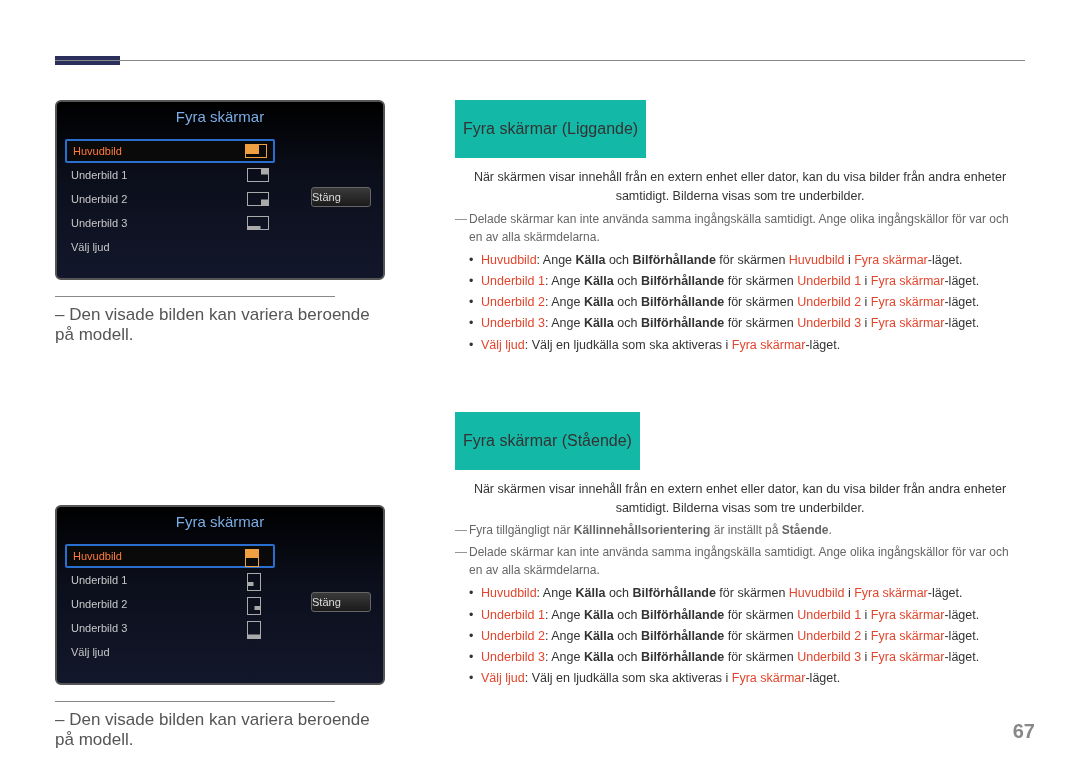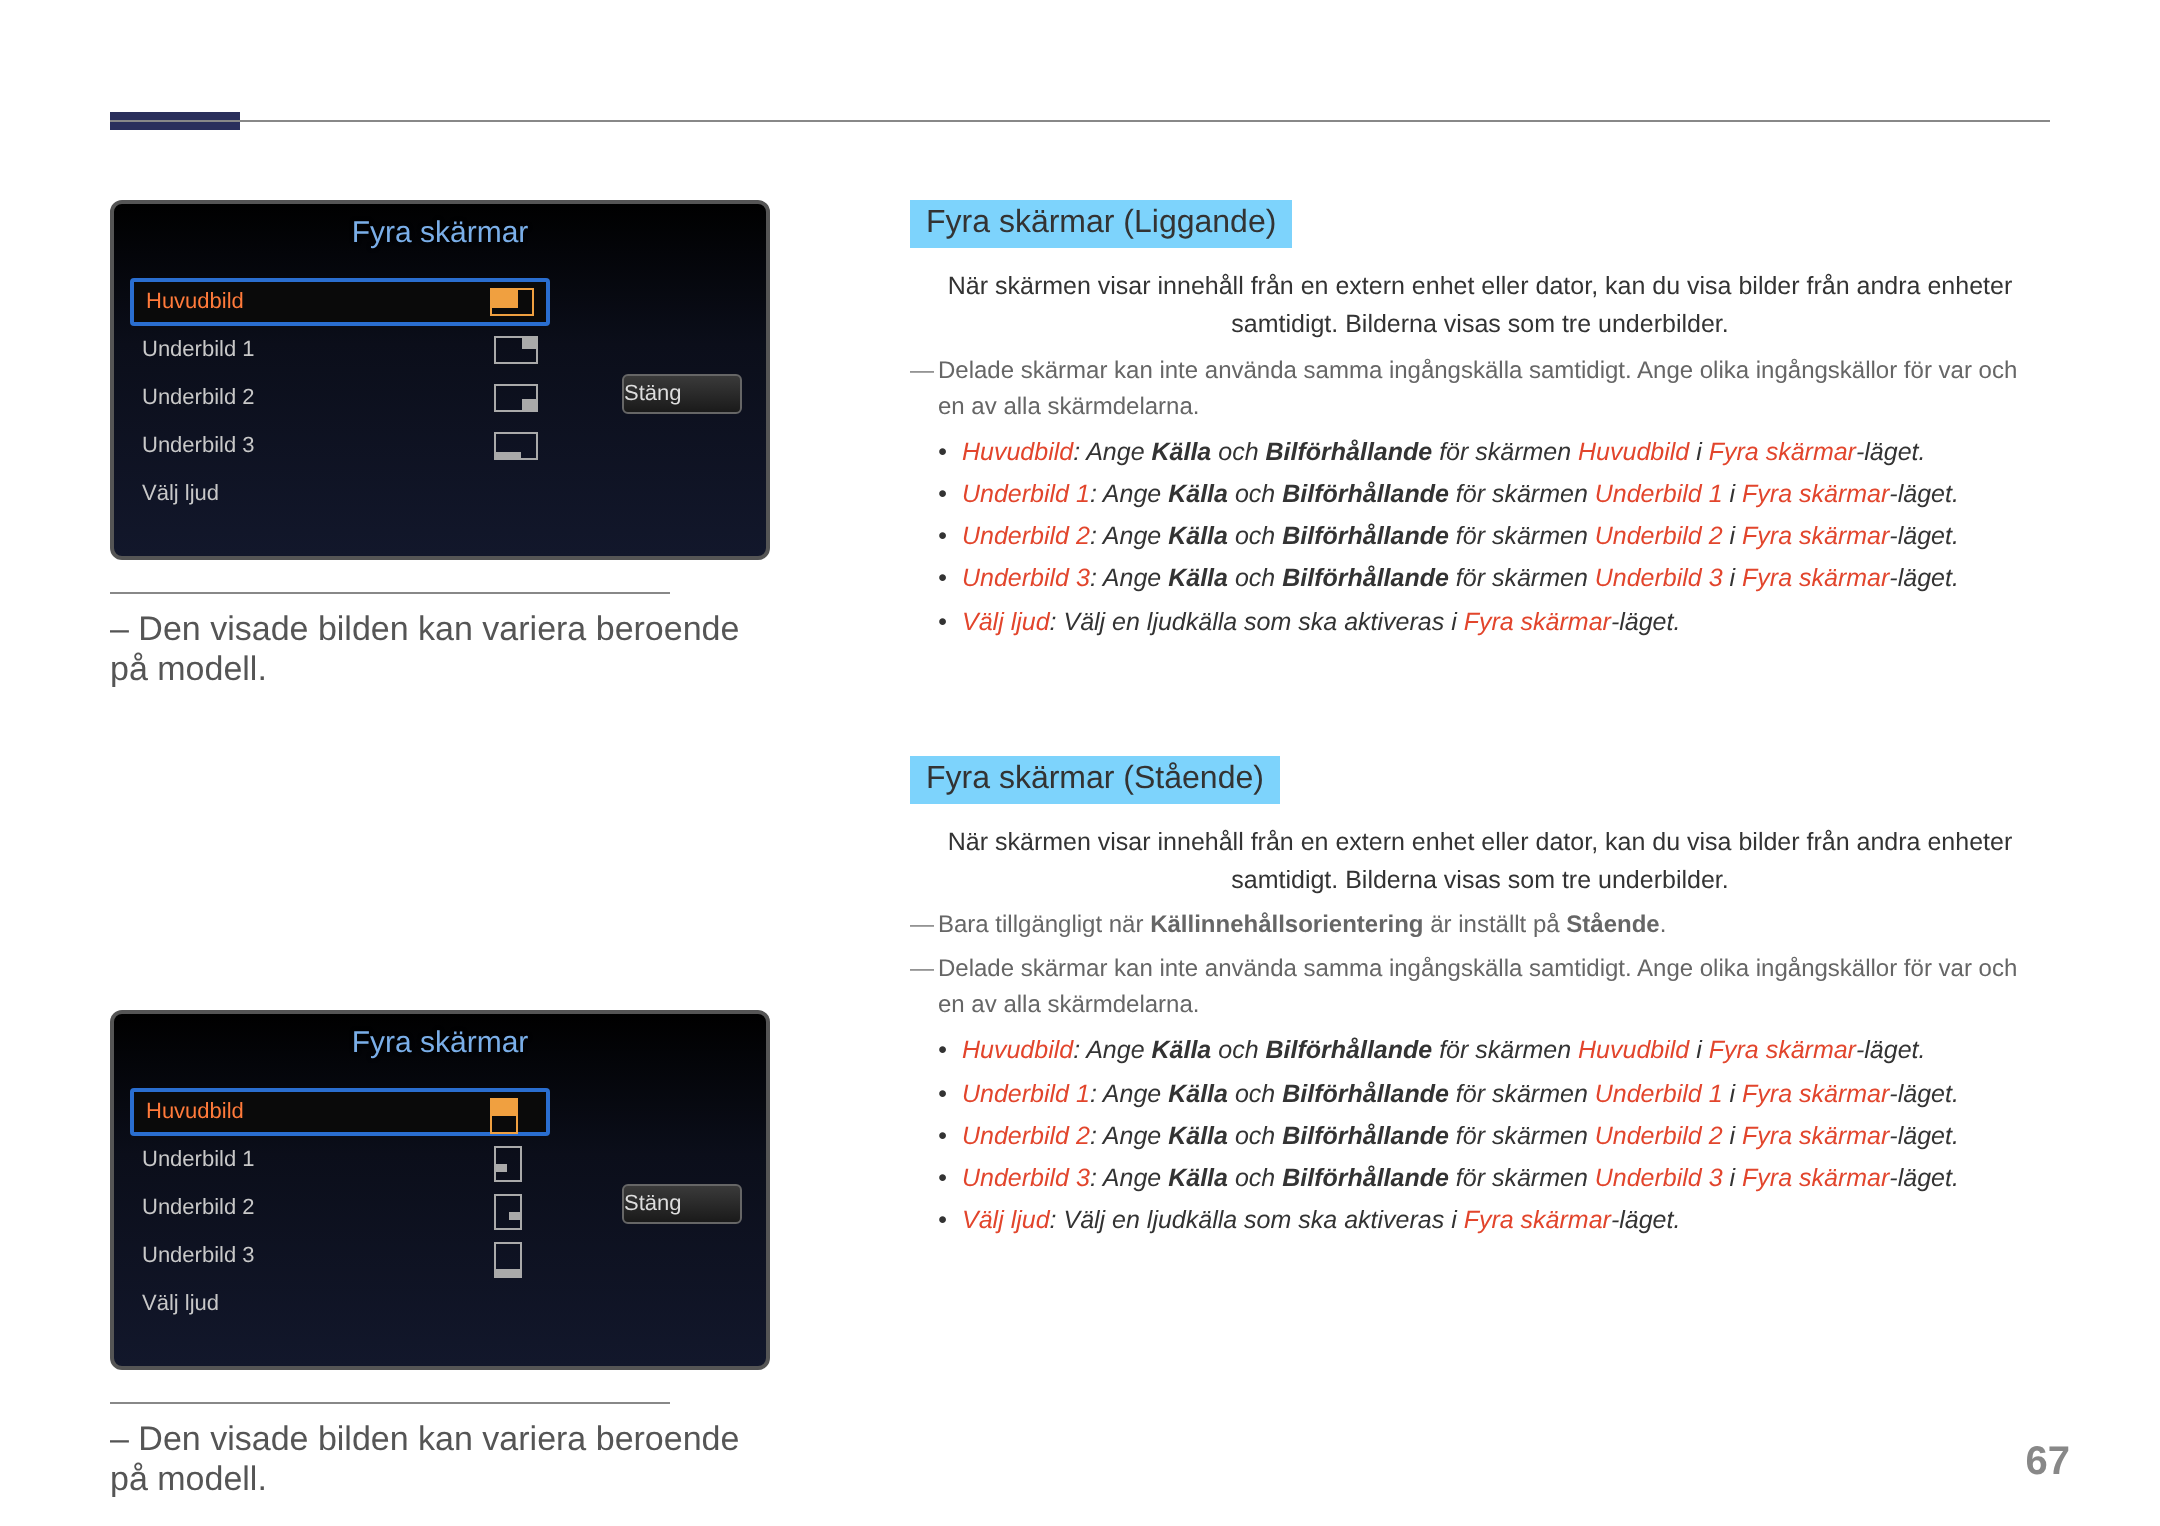--- a/index.html
+++ b/index.html
@@ -102,24 +102,24 @@
     margin: 16px 0 8px 0;
     width: 280px;
   }
   .caption {
     font-size: 17px;
     color: #555;
   }
   
   .section-heading {
     display: inline-block;
-    background: #7dd3fc;
+    background: #14b8a6;
     color: #333;
     font-size: 16px;
-    padding: 3px 8px;
+    padding: 20px 8px;
     margin-bottom: 10px;
   }
   .para {
     font-size: 12.5px;
     color: #333;
     line-height: 1.5;
     margin-bottom: 4px;
     text-align: center;
   }
   .note {
@@ -137,21 +137,20 @@
   }
   ul.bullets {
     list-style: none;
     margin: 2px 0 14px 26px;
   }
   ul.bullets li {
     position: relative;
     font-size: 12.5px;
     line-height: 1.7;
     color: #333;
-    font-style: italic;
   }
   ul.bullets li::before {
     content: "•";
     position: absolute;
     left: -12px;
     color: #333;
   }
   .red { color: #e2452c; font-weight: 500; }
   .bold { font-weight: 600; }
   .page-num {
@@ -287,21 +286,21 @@
       <li><span class="red">Underbild 1</span><span>: Ange </span><span class="bold">Källa</span><span> och </span><span class="bold">Bilförhållande</span><span> för skärmen </span><span class="red">Underbild 1</span><span> i </span><span class="red">Fyra skärmar</span><span>-läget.</span></li>
       <li><span class="red">Underbild 2</span><span>: Ange </span><span class="bold">Källa</span><span> och </span><span class="bold">Bilförhållande</span><span> för skärmen </span><span class="red">Underbild 2</span><span> i </span><span class="red">Fyra skärmar</span><span>-läget.</span></li>
       <li><span class="red">Underbild 3</span><span>: Ange </span><span class="bold">Källa</span><span> och </span><span class="bold">Bilförhållande</span><span> för skärmen </span><span class="red">Underbild 3</span><span> i </span><span class="red">Fyra skärmar</span><span>-läget.</span></li>
       <li><span class="red">Välj ljud</span><span>: Välj en ljudkälla som ska aktiveras i </span><span class="red">Fyra skärmar</span><span>-läget.</span></li>
     </ul>
   </div>
 
   <div class="sec2-right">
     <span class="section-heading">Fyra skärmar (Stående)</span>
     <p class="para">När skärmen visar innehåll från en extern enhet eller dator, kan du visa bilder från andra enheter samtidigt. Bilderna visas som tre underbilder.</p>
-    <p class="note"><span>Bara tillgängligt när </span><span class="bold">Källinnehållsorientering</span><span> är inställt på </span><span class="bold">Stående</span><span>.</span></p>
+    <p class="note"><span>Fyra tillgängligt när </span><span class="bold">Källinnehållsorientering</span><span> är inställt på </span><span class="bold">Stående</span><span>.</span></p>
     <p class="note">Delade skärmar kan inte använda samma ingångskälla samtidigt. Ange olika ingångskällor för var och en av alla skärmdelarna.</p>
     <ul class="bullets">
       <li><span class="red">Huvudbild</span><span>: Ange </span><span class="bold">Källa</span><span> och </span><span class="bold">Bilförhållande</span><span> för skärmen </span><span class="red">Huvudbild</span><span> i </span><span class="red">Fyra skärmar</span><span>-läget.</span></li>
       <li><span class="red">Underbild 1</span><span>: Ange </span><span class="bold">Källa</span><span> och </span><span class="bold">Bilförhållande</span><span> för skärmen </span><span class="red">Underbild 1</span><span> i </span><span class="red">Fyra skärmar</span><span>-läget.</span></li>
       <li><span class="red">Underbild 2</span><span>: Ange </span><span class="bold">Källa</span><span> och </span><span class="bold">Bilförhållande</span><span> för skärmen </span><span class="red">Underbild 2</span><span> i </span><span class="red">Fyra skärmar</span><span>-läget.</span></li>
       <li><span class="red">Underbild 3</span><span>: Ange </span><span class="bold">Källa</span><span> och </span><span class="bold">Bilförhållande</span><span> för skärmen </span><span class="red">Underbild 3</span><span> i </span><span class="red">Fyra skärmar</span><span>-läget.</span></li>
       <li><span class="red">Välj ljud</span><span>: Välj en ljudkälla som ska aktiveras i </span><span class="red">Fyra skärmar</span><span>-läget.</span></li>
     </ul>
   </div>
 </div>

